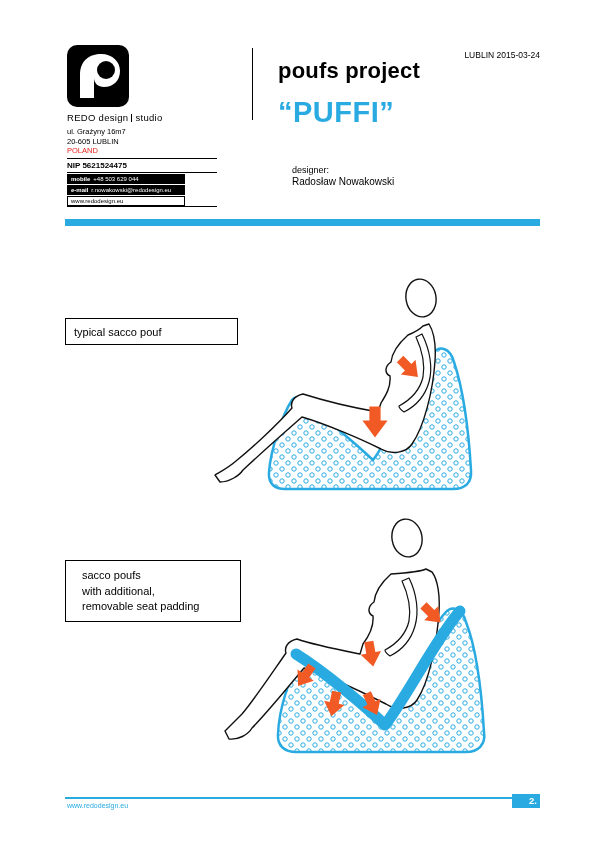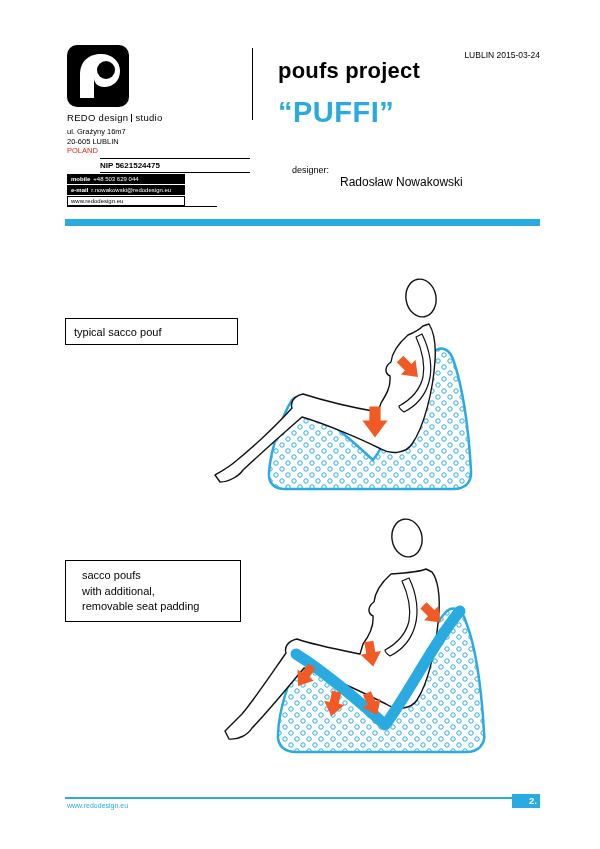--- a/index.html
+++ b/index.html
@@ -11,34 +11,34 @@
   .abs { position:absolute; }
 
   
   .logo { left:67px; top:45px; width:62px; height:62px; }
   .brandline { left:67px; top:112px; font-size:9.5px; letter-spacing:0.3px; white-space:nowrap; }
   .brandline .b { font-weight:normal; }
   .brandline .sep { display:inline-block; width:1px; height:8px; background:#000; margin:0 3px -1px 3px; }
   .addr { left:67px; top:127px; font-size:7.5px; line-height:9.5px; }
   .country { color:var(--red); font-weight:normal; }
   .nip { left:67px; top:158px; width:150px; font-size:8px; font-weight:bold;
-         border-top:1px solid #000; border-bottom:1px solid #000; padding:2px 0 2px 0;margin-left:33px; }
+         border-top:1px solid #000; border-bottom:1px solid #000; padding:2px 0 2px 0; }
   .contacts { left:67px; top:174px; width:118px; font-size:6px; }
   .contact-row { display:flex; gap:3px; border:1px solid #000; padding:1px 3px; margin-bottom:1px; white-space:nowrap; overflow:hidden; }
   .contact-row.dark { background:#000; color:#fff; }
   .contact-row .lab { font-weight:bold; }
   .header-underline { left:67px; top:206px; width:150px; height:1px; background:#000; }
 
   
   .date { right:60px; top:50px; font-size:8.5px; }
   .vline { left:252px; top:48px; width:1px; height:72px; background:#000; }
   .proj-title { left:278px; top:58px; font-size:22px; font-weight:bold; letter-spacing:0.2px; }
   .proj-name  { left:278px; top:84px; font-size:29px; font-weight:bold; color:var(--cyan); letter-spacing:0.5px;margin-top:12px; }
   .designer { left:292px; top:164px; font-size:9px; line-height:12px; }
-  .designer .dn { font-size:12px;margin-left:48px; }
+  .designer .dn { font-size:10px; }
 
   .cyanbar { left:65px; top:219px; width:475px; height:7px; background:var(--cyan); }
 
   
   .label-box { border:1px solid #000; font-size:11px; background:#fff; }
   .box1 { left:65px; top:318px; width:173px; height:27px; display:flex; align-items:center; padding-left:8px; }
   .box2 { left:65px; top:560px; width:176px; height:62px; padding:7px 16px; line-height:15.5px; }
 
   
   .ill1 { left:195px; top:262px; }

